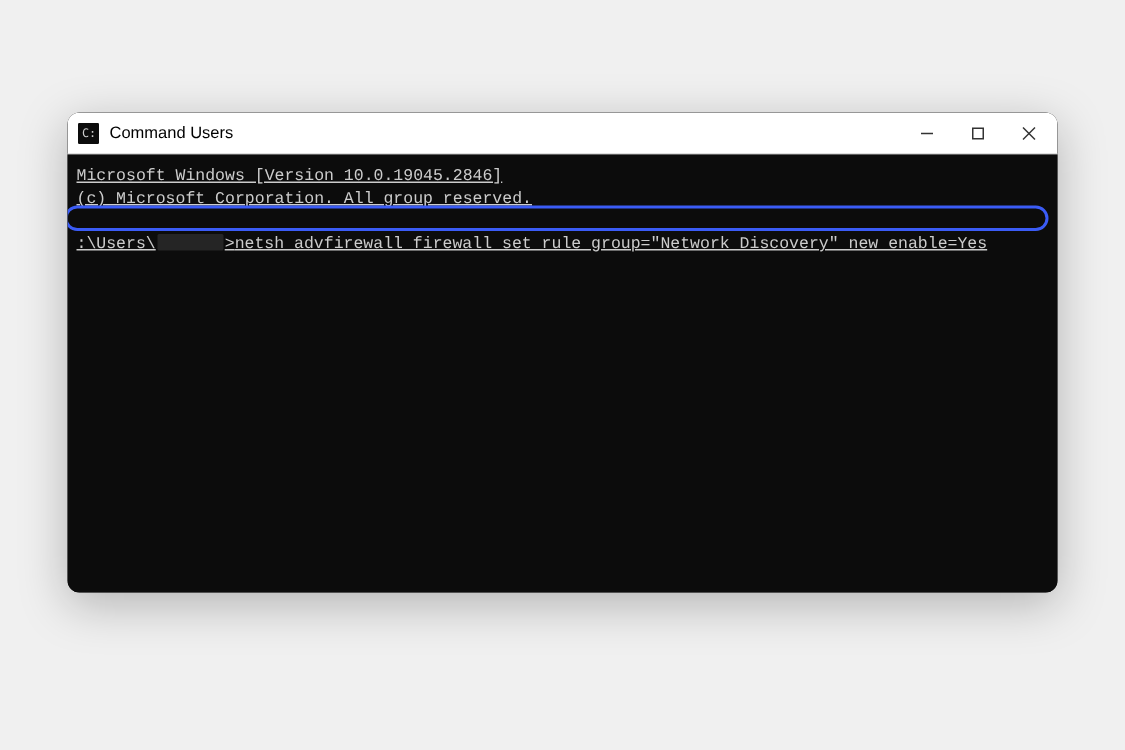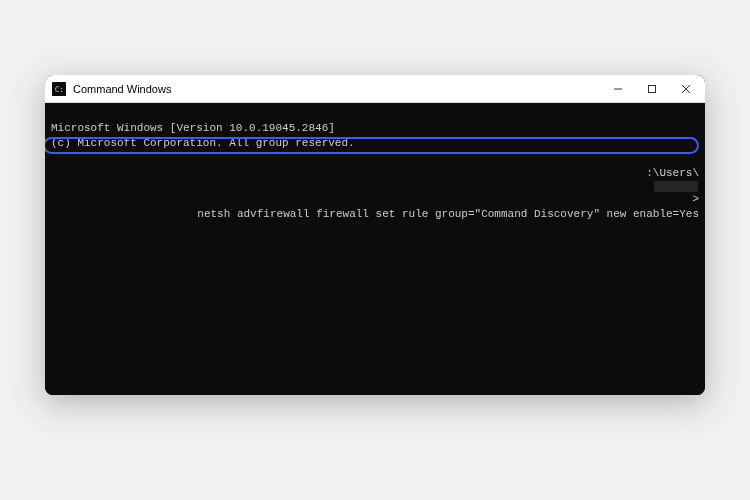--- a/index.html
+++ b/index.html
@@ -62,46 +62,46 @@
       display: flex;
       align-items: center;
       justify-content: center;
       cursor: pointer;
       color: #333;
       font-size: 10px;
     }
     .terminal {
       flex: 1;
       background: #0c0c0c;
-      padding: 18px 6px;
+      padding: 8px 6px;
       font-family: 'Consolas', 'Courier New', monospace;
       font-size: 11px;
       line-height: 15px;
       color: #cccccc;
       overflow: hidden;
       position: relative;
+      text-decoration: underline;
     }
     .terminal-line {
       white-space: pre;
     }
     .highlight-ring {
       position: absolute;
       border: 2.5px solid #3b5cf6;
       border-radius: 10px;
       pointer-events: none;
       left: -2px;
       top: 34px;
       width: 656px;
       height: 17px;
     }
     .prompt-line {
       display: flex;
-      align-items: flex-end;
+      align-items: flex-start;
       white-space: pre;
-      flex-direction: column;
     }
     .redacted {
       display: inline-block;
       width: 44px;
       height: 11px;
       background: #252525;
       vertical-align: middle;
       border-radius: 1px;
       margin: 0 1px;
     }
@@ -113,21 +113,21 @@
 <body>
 
 <div class="window">
   <div class="titlebar">
     <span class="titlebar-icon">
       <svg viewBox="0 0 16 16">
         <rect x="0" y="0" width="16" height="16" fill="#0c0c0c" rx="1"></rect>
         <text x="3" y="11" font-size="9" fill="#ccc" font-family="monospace">C:</text>
       </svg>
     </span>
-    <span class="titlebar-title">Command Windows</span>
+    <span class="titlebar-title">Command Users</span>
     <div class="titlebar-controls">
       <div class="titlebar-btn">
         <svg width="10" height="10" viewBox="0 0 10 10">
             <line x1="1" y1="5" x2="9" y2="5" stroke="#333" stroke-width="1"></line>
           </svg>
       </div>
       <div class="titlebar-btn">
         <svg width="10" height="10" viewBox="0 0 10 10">
             <rect x="1.5" y="1.5" width="7" height="7" fill="none" stroke="#333" stroke-width="1"></rect>
           </svg>
@@ -137,16 +137,16 @@
             <line x1="1" y1="1" x2="9" y2="9" stroke="#333" stroke-width="1"></line>
             <line x1="9" y1="1" x2="1" y2="9" stroke="#333" stroke-width="1"></line>
           </svg>
       </div>
     </div>
   </div>
   <div class="terminal">
     <div class="terminal-line">Microsoft Windows [Version 10.0.19045.2846]</div>
     <div class="terminal-line">(c) Microsoft Corporation. All group reserved.</div>
     <div class="blank-line"></div>
-    <div class="prompt-line"><span>:\Users\</span><span class="redacted"></span><span>&gt;</span><span>netsh advfirewall firewall set rule group="Command Discovery" new enable=Yes</span></div>
+    <div class="prompt-line"><span>:\Users\</span><span class="redacted"></span><span>&gt;</span><span>netsh advfirewall firewall set rule group="Network Discovery" new enable=Yes</span></div>
     <div class="highlight-ring"></div>
   </div>
 </div>
 
 </body></html>

